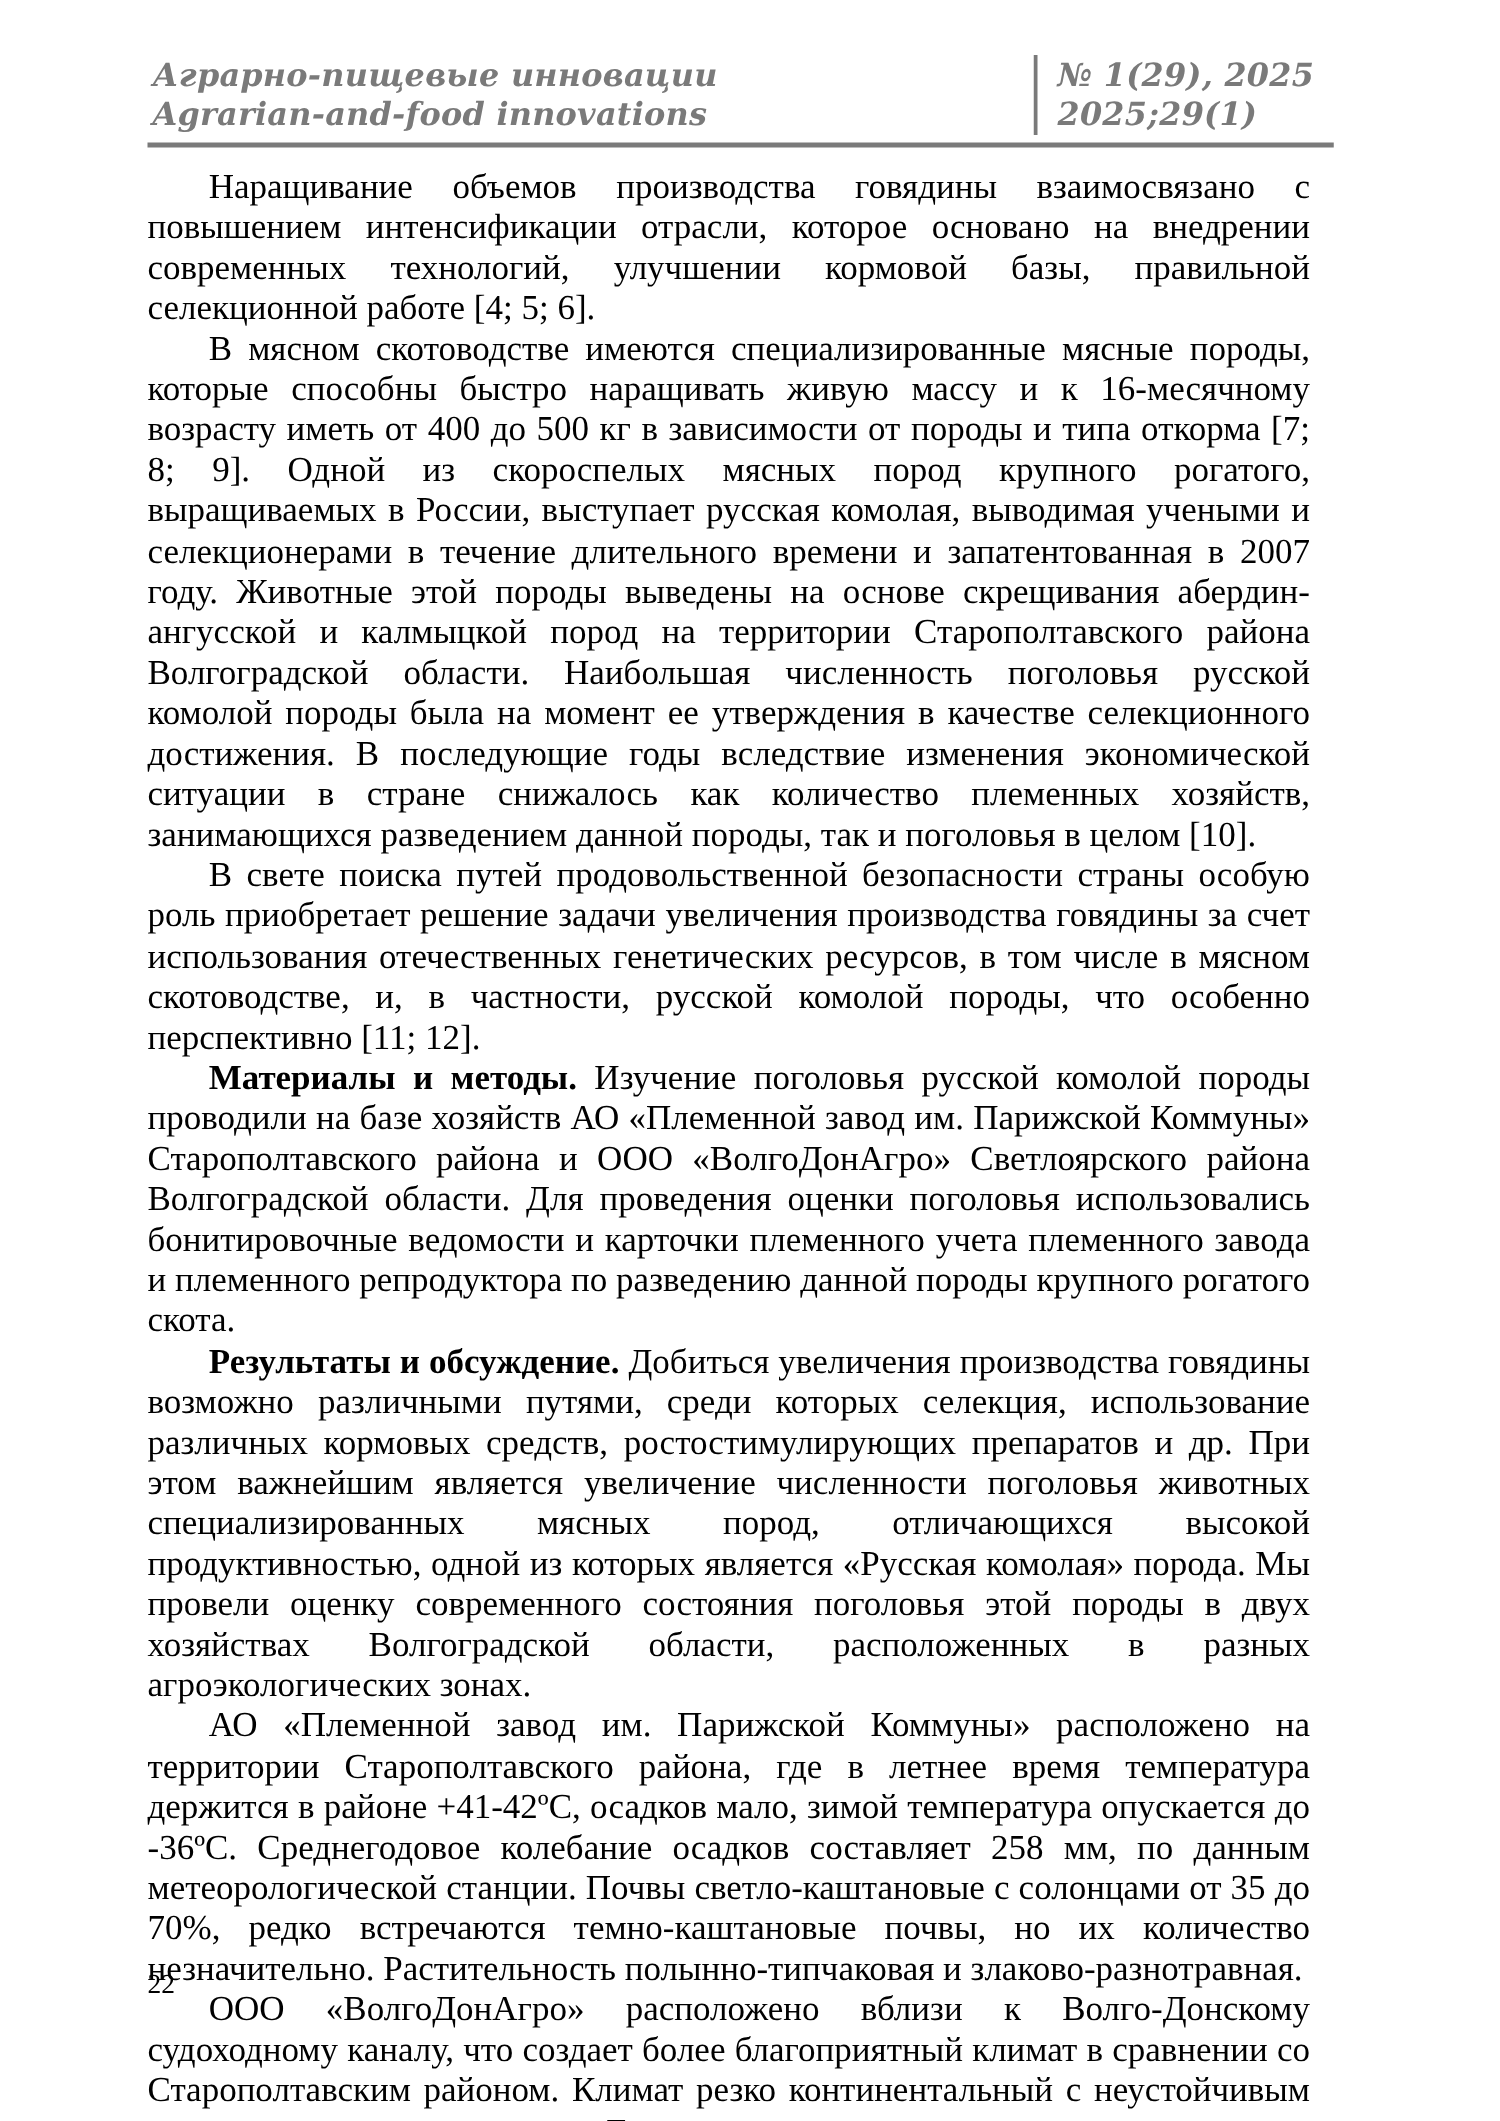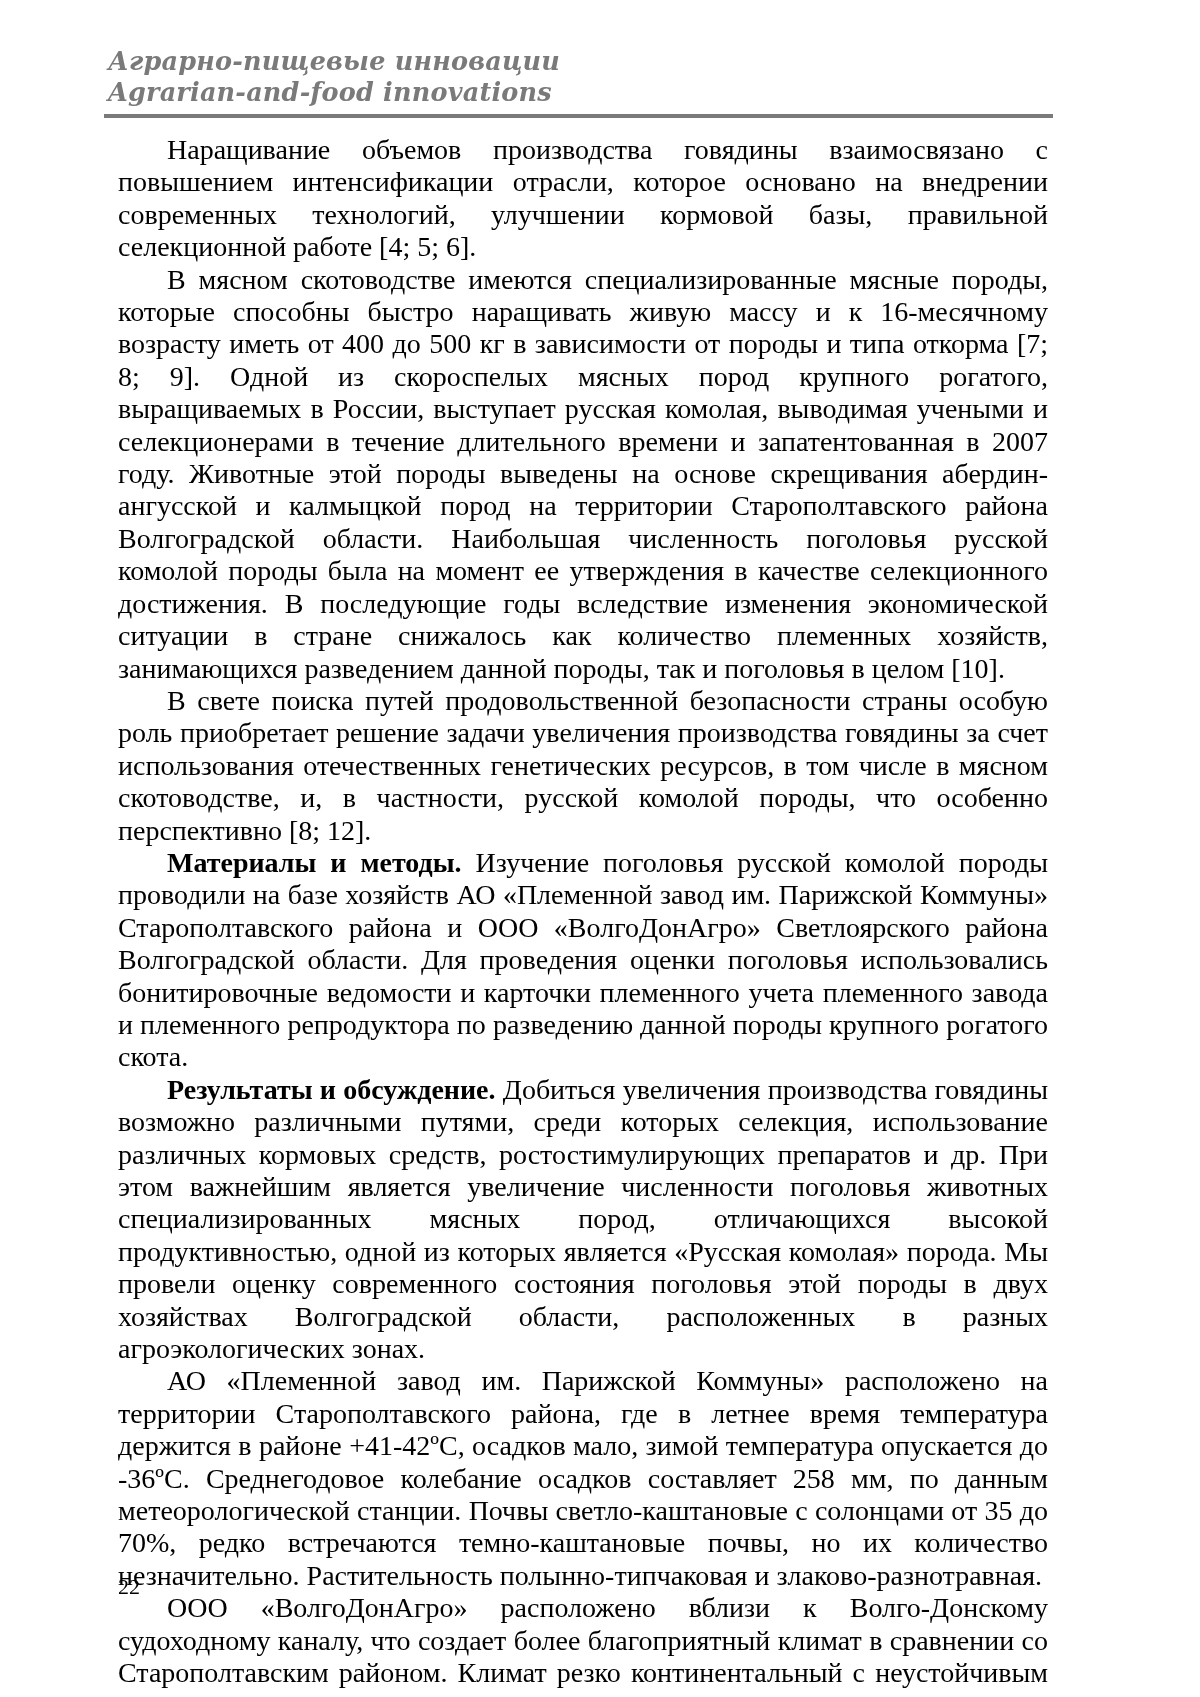--- a/index.html
+++ b/index.html
@@ -16,21 +16,21 @@
     top: 0; left: 0;
     width: 1200px;
     height: 1697px;
     background: #ffffff;
     overflow: hidden;
   }
   
   .running-head {
     position: absolute;
     top: 44px;
-    left: 104px;
+    left: 118px;
     width: 949px;
     display: flex;
     align-items: center;
     border-bottom: 4px solid #7a7a7a;
     padding-bottom: 6px;
     box-sizing: border-box;
   }
   .rh-left {
     flex: 1 1 auto;
     padding: 2px 0 0 4px;
@@ -82,26 +82,30 @@
 </head>
 <body>
 
 <div class="page">
 
   <div class="running-head">
     <div class="rh-left">
       <div class="rh-line">Аграрно-пищевые инновации</div>
       <div class="rh-line">Agrarian-and-food innovations</div>
     </div>
+    <div class="rh-right">
+      <div class="rh-line">№ 1(29), 2025</div>
+      <div class="rh-line">2025;29(1)</div>
+    </div>
   </div>
 
   <div class="article-body">
     <p><b></b><span>Наращивание объемов производства говядины взаимосвязано с повышением интенсификации отрасли, которое основано на внедрении современных технологий, улучшении кормовой базы, правильной селекционной работе [4; 5; 6].</span></p>
     <p><b></b><span>В мясном скотоводстве имеются специализированные мясные породы, которые способны быстро наращивать живую массу и к 16-месячному возрасту иметь от 400 до 500 кг в зависимости от породы и типа откорма [7; 8; 9]. Одной из скороспелых мясных пород крупного рогатого, выращиваемых в России, выступает русская комолая, выводимая учеными и селекционерами в течение длительного времени и запатентованная в 2007 году. Животные этой породы выведены на основе скрещивания абердин-ангусской и калмыцкой пород на территории Старополтавского района Волгоградской области. Наибольшая численность поголовья русской комолой породы была на момент ее утверждения в качестве селекционного достижения. В последующие годы вследствие изменения экономической ситуации в стране снижалось как количество племенных хозяйств, занимающихся разведением данной породы, так и поголовья в целом [10].</span></p>
-    <p><b></b><span>В свете поиска путей продовольственной безопасности страны особую роль приобретает решение задачи увеличения производства говядины за счет использования отечественных генетических ресурсов, в том числе в мясном скотоводстве, и, в частности, русской комолой породы, что особенно перспективно [8; 12].</span></p>
+    <p><b></b><span>В свете поиска путей продовольственной безопасности страны особую роль приобретает решение задачи увеличения производства говядины за счет использования отечественных генетических ресурсов, в том числе в мясном скотоводстве, и, в частности, русской комолой породы, что особенно перспективно [11; 12].</span></p>
     <p><b>Материалы и методы.</b><span> Изучение поголовья русской комолой породы проводили на базе хозяйств АО «Племенной завод им. Парижской Коммуны» Старополтавского района и ООО «ВолгоДонАгро» Светлоярского района Волгоградской области. Для проведения оценки поголовья использовались бонитировочные ведомости и карточки племенного учета племенного завода и племенного репродуктора по разведению данной породы крупного рогатого скота.</span></p>
     <p><b>Результаты и обсуждение.</b><span> Добиться увеличения производства говядины возможно различными путями, среди которых селекция, использование различных кормовых средств, ростостимулирующих препаратов и др. При этом важнейшим является увеличение численности поголовья животных специализированных мясных пород, отличающихся высокой продуктивностью, одной из которых является «Русская комолая» порода. Мы провели оценку современного состояния поголовья этой породы в двух хозяйствах Волгоградской области, расположенных в разных агроэкологических зонах.</span></p>
     <p><b></b><span>АО «Племенной завод им. Парижской Коммуны» расположено на территории Старополтавского района, где в летнее время температура держится в районе +41-42ºС, осадков мало, зимой температура опускается до -36ºС. Среднегодовое колебание осадков составляет 258 мм, по данным метеорологической станции. Почвы светло-каштановые с солонцами от 35 до 70%, редко встречаются темно-каштановые почвы, но их количество незначительно. Растительность полынно-типчаковая и злаково-разнотравная.</span></p>
     <p><b></b><span>ООО «ВолгоДонАгро» расположено вблизи к Волго-Донскому судоходному каналу, что создает более благоприятный климат в сравнении со Старополтавским районом. Климат резко континентальный с неустойчивым увлажнением по всему году. Годовое усредненное увлажнение доходит до 320 мм осадков. В летние месяцы температура поднимается от +40 до +45 ºС. Зима относительно холодная, малоснежная, иногда достаточно суровая, весна и осень короткие и теплые, лето знойное и засушливое. На территории района имеются место-</span></p>
   </div>
 
   <div class="page-footer">22</div>
 
 </div>
 

